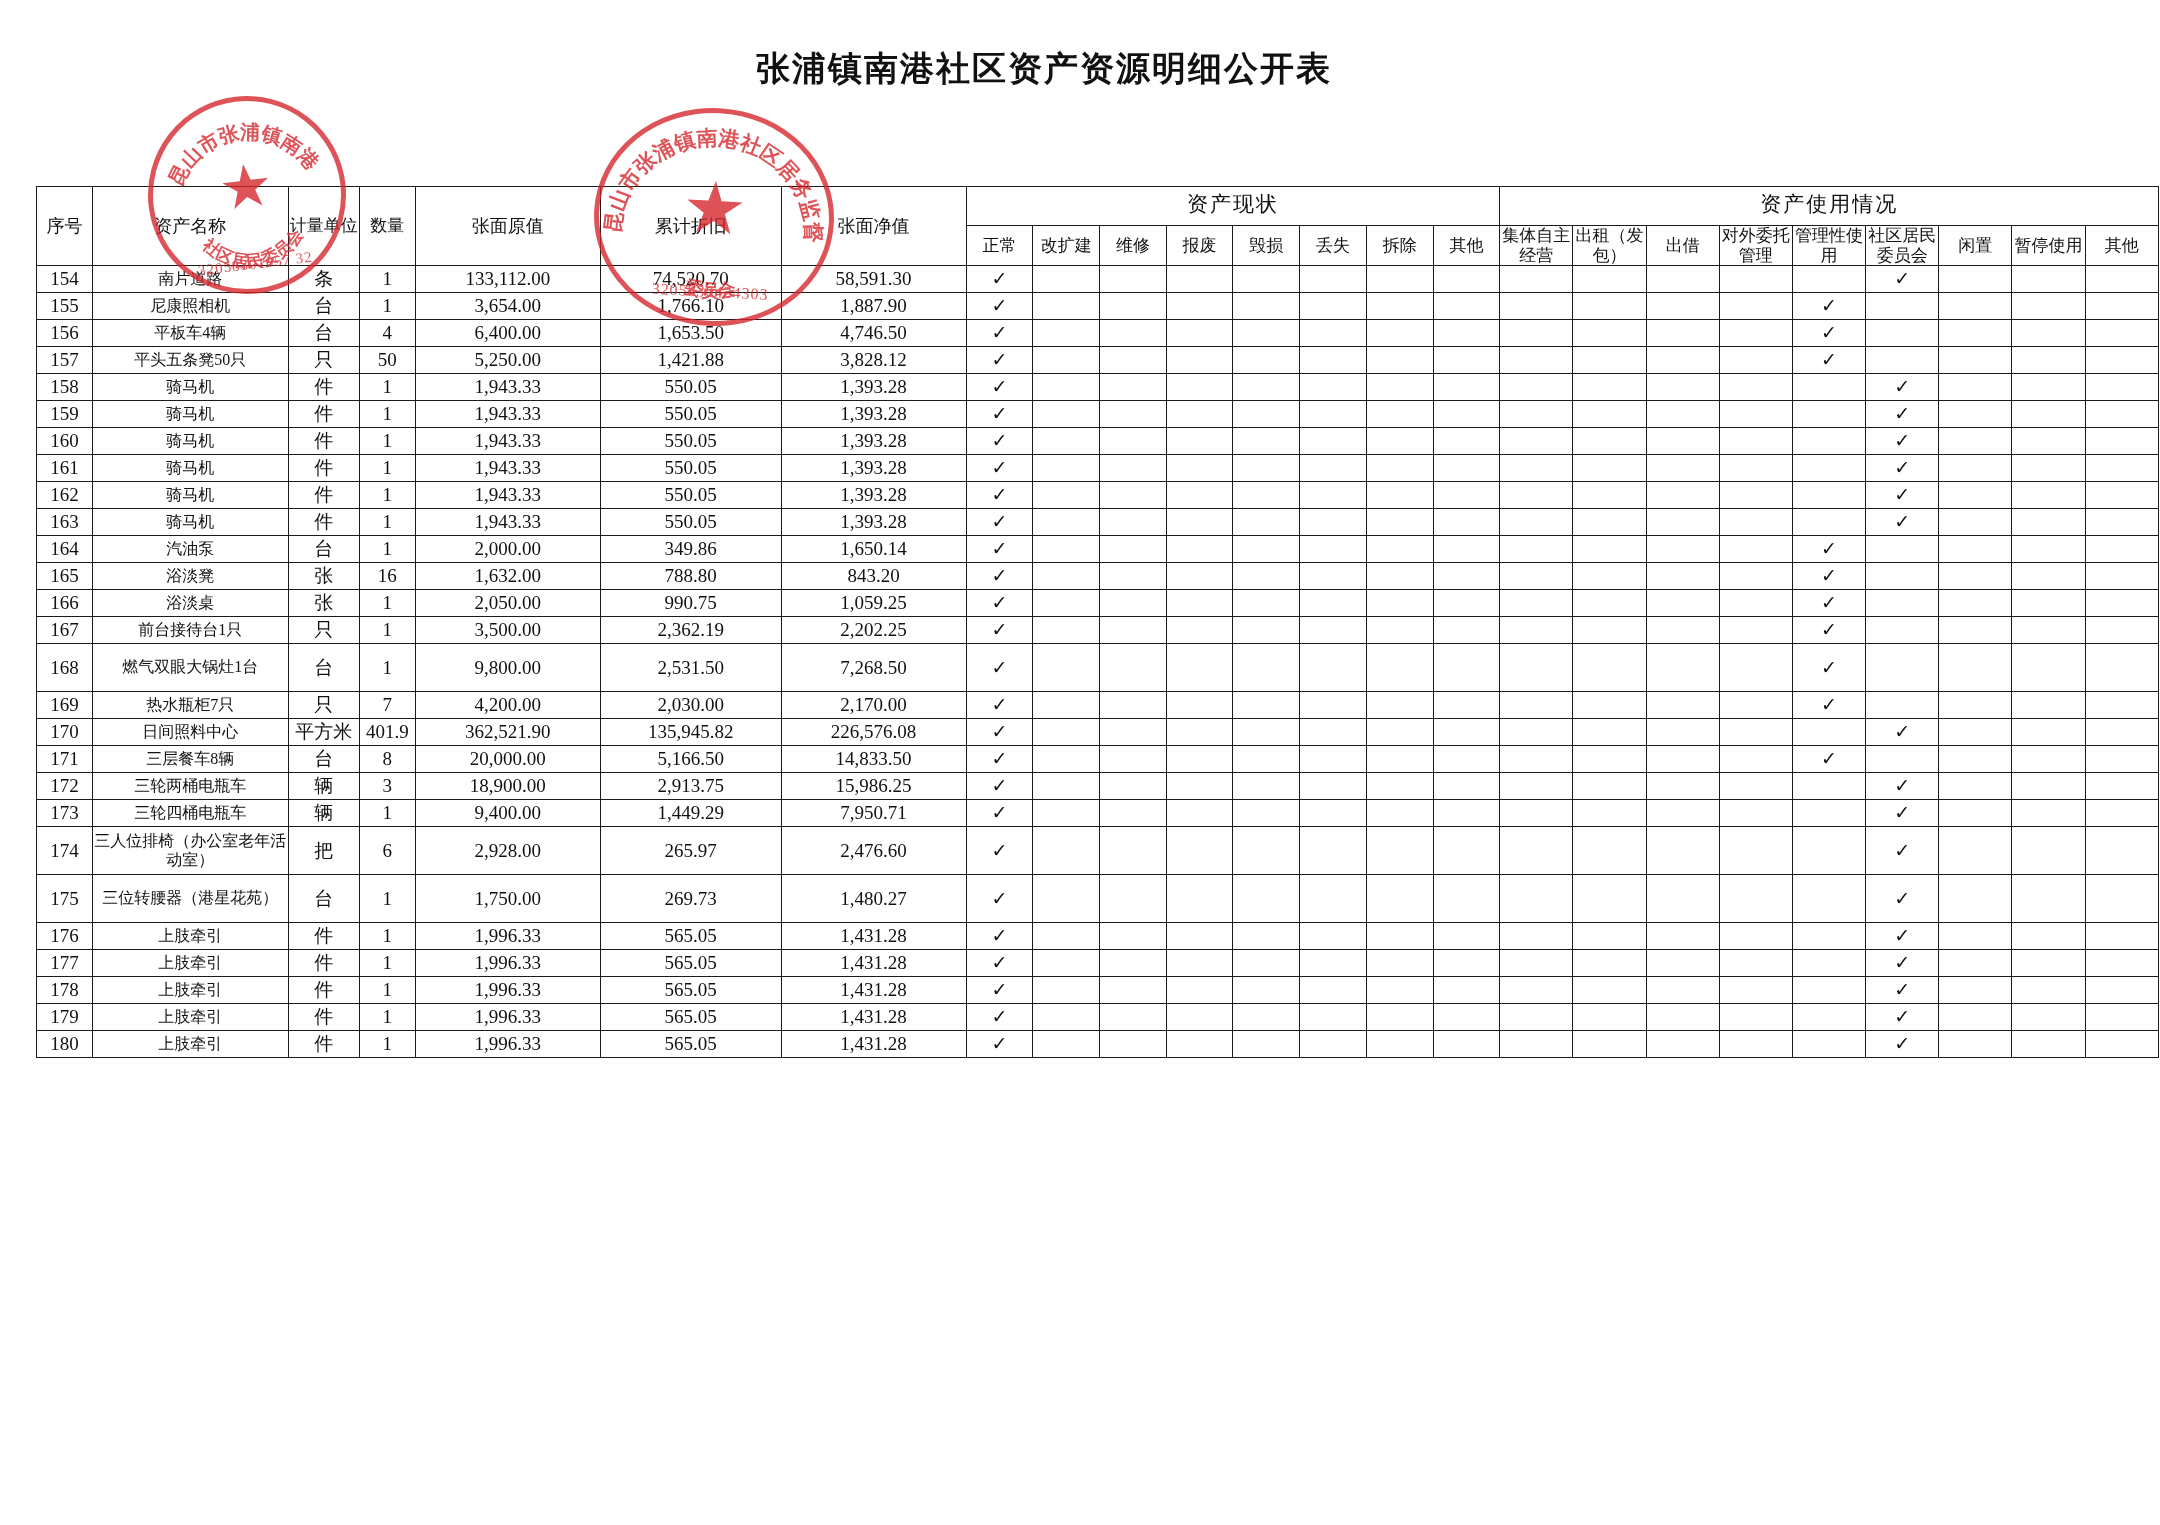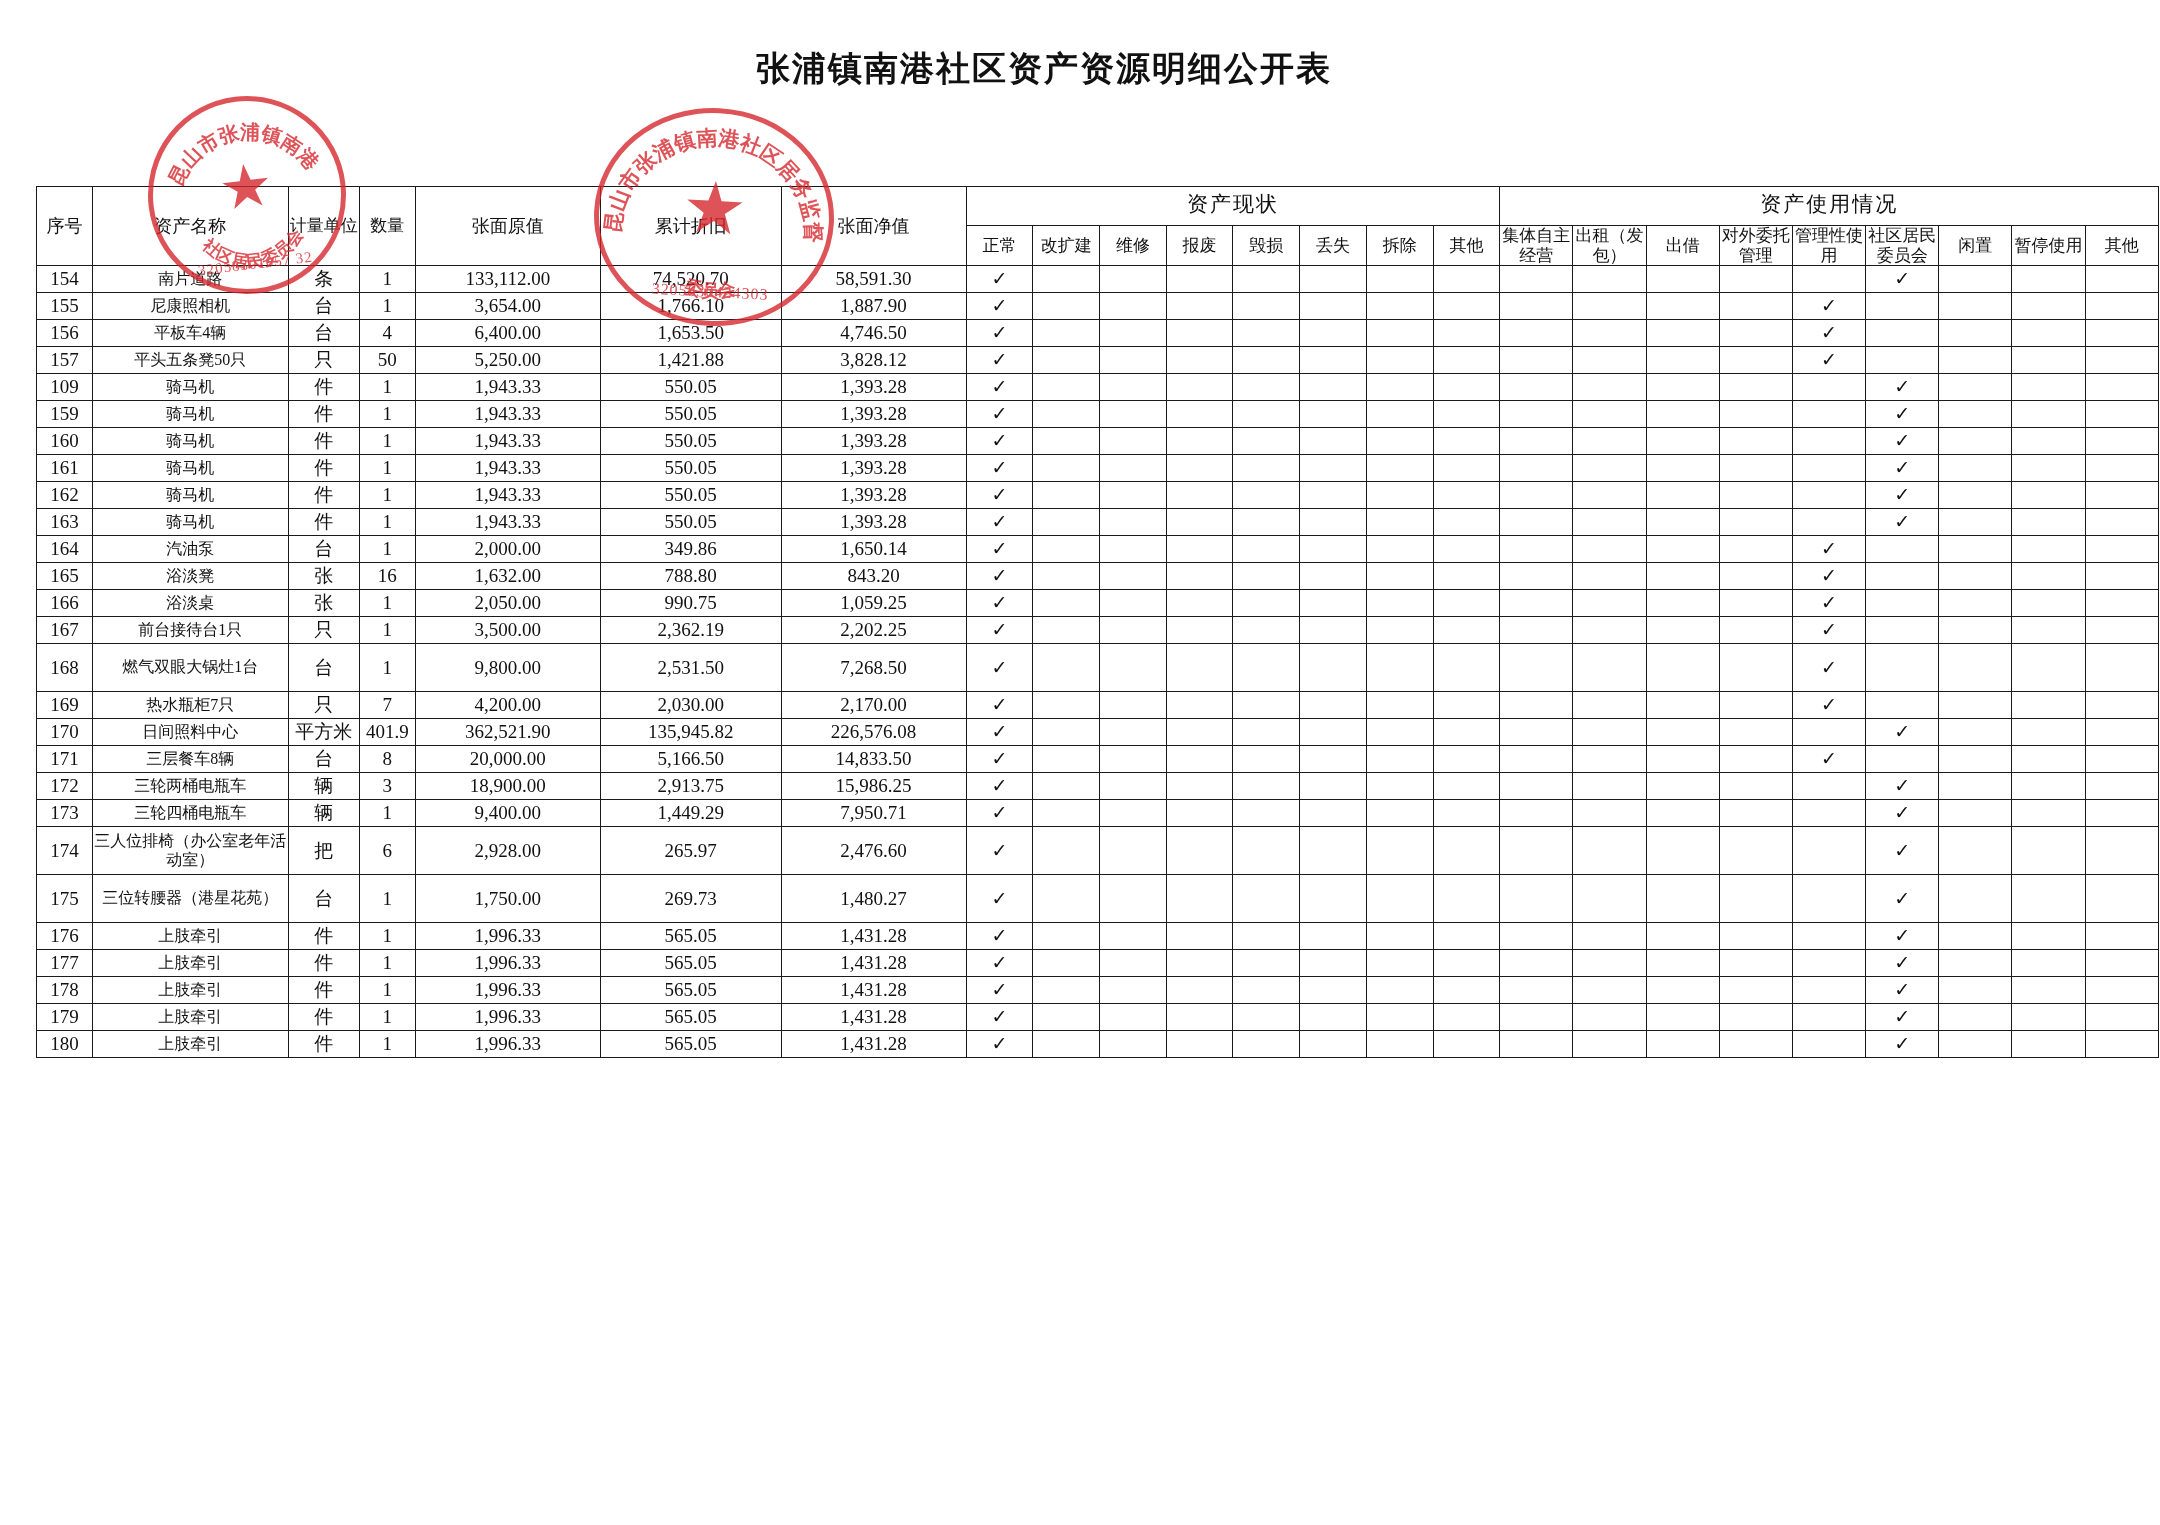--- a/index.html
+++ b/index.html
@@ -327,21 +327,21 @@
           <td class="mark"></td>
           <td class="mark"></td>
           <td class="mark"></td>
           <td class="mark">✓</td>
           <td class="mark"></td>
           <td class="mark"></td>
           <td class="mark"></td>
           <td class="mark"></td>
         </tr>
         <tr class="data">
-          <td class="idx">109</td>
+          <td class="idx">158</td>
           <td class="name">骑马机</td>
           <td class="unit">件</td>
           <td class="qty">1</td>
           <td class="num">1,943.33</td>
           <td class="num">550.05</td>
           <td class="num">1,393.28</td>
           <td class="mark">✓</td>
           <td class="mark"></td>
           <td class="mark"></td>
           <td class="mark"></td>

